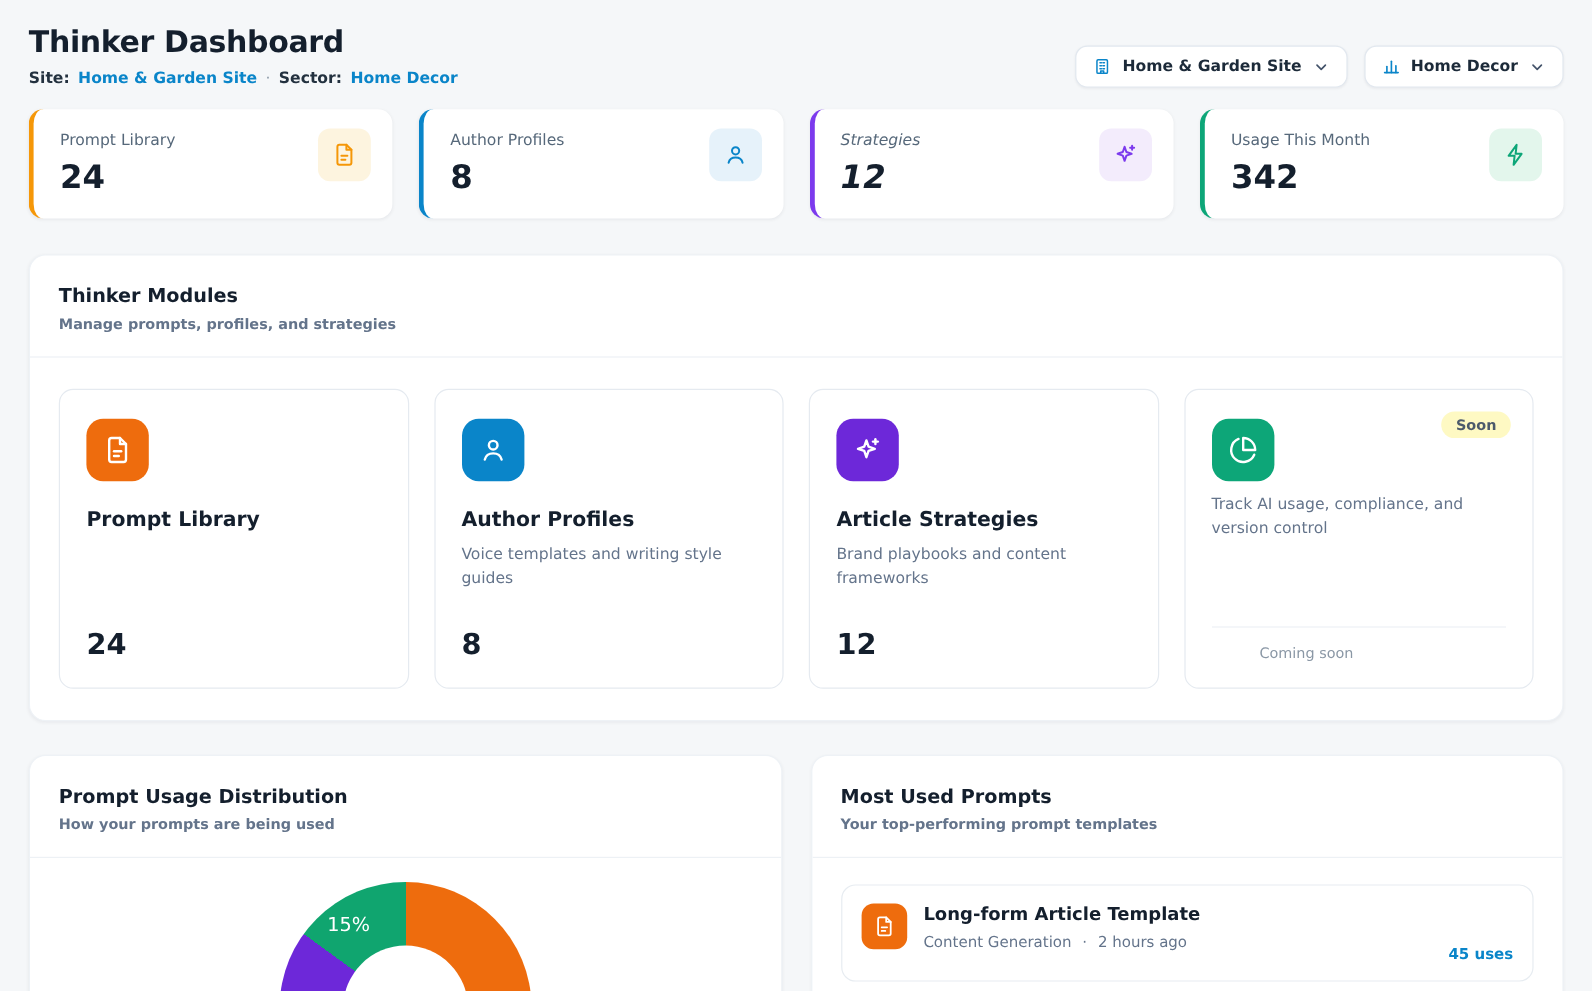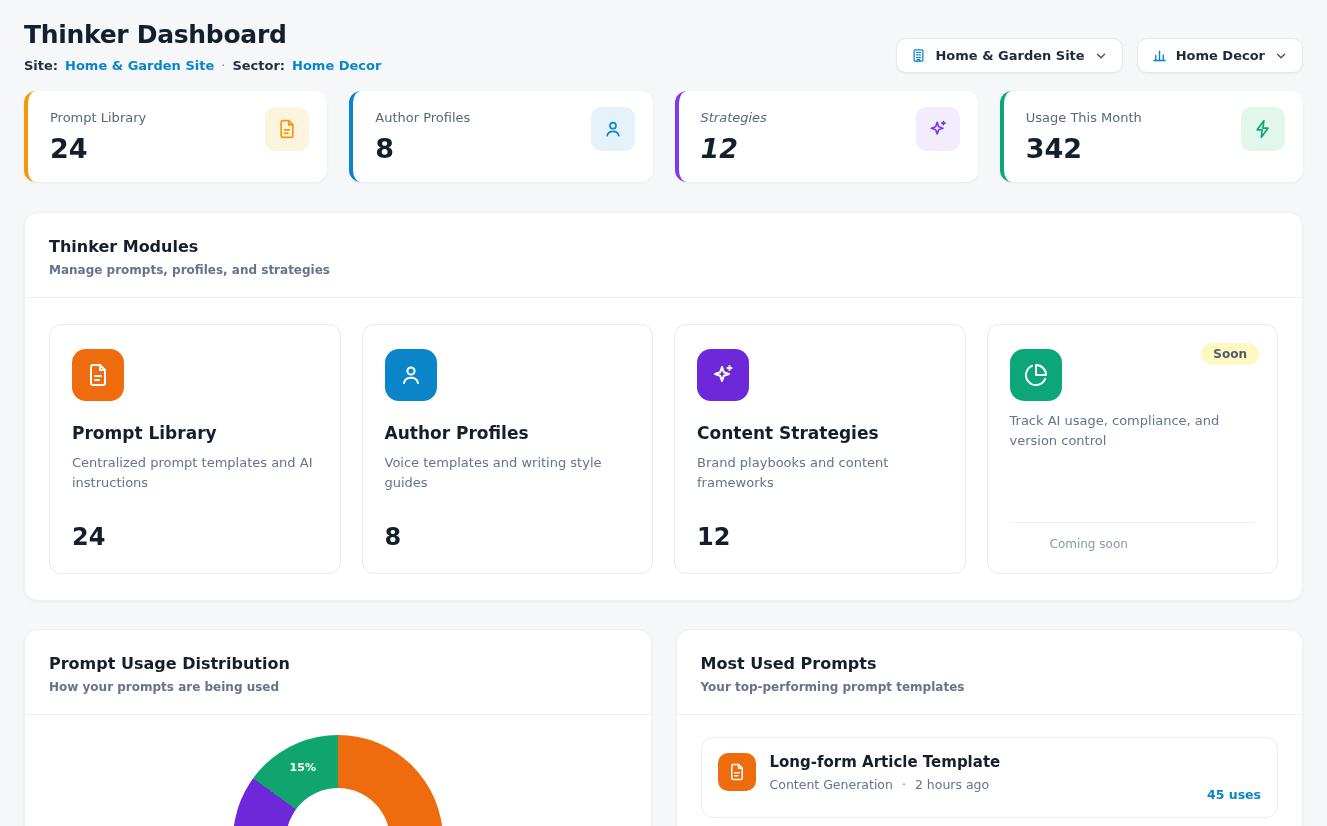--- a/index.html
+++ b/index.html
@@ -77,22 +77,22 @@
   
   .bottom-grid { margin-top:28px; display:grid; grid-template-columns:1fr 1fr; gap:24px; }
   .bottom-card {
     background:#fff; border-radius:14px; box-shadow:0 1px 3px rgba(16,24,40,.05);
     border:1px solid #eef2f6; height:420px; overflow:hidden;
   }
   .donut-wrap { display:flex; justify-content:center; padding-top:20px; }
   .donut { position:relative; width:210px; height:210px; border-radius:50%; }
   .donut::after { content:""; position:absolute; inset:53px; background:#fff; border-radius:50%; }
   .donut-label {
-    position:absolute; left:54px; top:26px; width:32px; text-align:center;
-    color:#fff; font-size:11px; font-weight:700; z-index:2;
+    position:absolute; left:40px; top:26px; width:32px; text-align:center;
+    color:#fff; font-size:16px; font-weight:400; z-index:2;
   }
   .prompt-list { padding:22px 24px; }
   .prompt-row {
     display:flex; align-items:flex-start; gap:14px;
     border:1px solid #e7ecf1; border-radius:12px; padding:15px 16px;
     background:#fff; cursor:pointer;
   }
   .prompt-icon {
     width:38px; height:38px; border-radius:10px; color:#fff; flex:none;
     display:flex; align-items:center; justify-content:center;
@@ -213,21 +213,20 @@
       <div class="module-card">
         <div class="module-icon" style="background: rgb(238, 108, 13);">
           <svg viewBox="0 0 24 24" fill="none" stroke="currentColor" stroke-width="2" stroke-linecap="round" stroke-linejoin="round">
               <path d="M14 2H7a2 2 0 0 0-2 2v16a2 2 0 0 0 2 2h10a2 2 0 0 0 2-2V7z"></path>
               <path d="M14 2v5h5"></path>
               <path d="M9 13h6"></path>
               <path d="M9 17h4"></path>
             </svg>
         </div>
         <div class="module-title">Prompt Library</div>
-        <div class="module-desc">Centralized prompt templates and AI instructions</div>
         <div class="module-count">24</div>
       </div>
 
       <div class="module-card">
         <div class="module-icon" style="background: rgb(10, 133, 201);">
           <svg viewBox="0 0 24 24" fill="none" stroke="currentColor" stroke-width="2" stroke-linecap="round" stroke-linejoin="round">
               <circle cx="12" cy="8" r="3.6"></circle>
               <path d="M5 20c.8-3.4 3.6-5.2 7-5.2s6.2 1.8 7 5.2"></path>
             </svg>
         </div>
@@ -237,21 +236,21 @@
       </div>
 
       <div class="module-card">
         <div class="module-icon" style="background: rgb(109, 40, 217);">
           <svg viewBox="0 0 24 24" fill="none" stroke="currentColor" stroke-width="2" stroke-linecap="round" stroke-linejoin="round">
               <path d="M11 4l1.8 5.2L18 11l-5.2 1.8L11 18l-1.8-5.2L4 11l5.2-1.8z"></path>
               <path d="M18.5 3v4"></path>
               <path d="M16.5 5h4"></path>
             </svg>
         </div>
-        <div class="module-title">Content Strategies</div>
+        <div class="module-title">Article Strategies</div>
         <div class="module-desc">Brand playbooks and content frameworks</div>
         <div class="module-count">12</div>
       </div>
 
       <div class="module-card">
         <span class="soon-badge">Soon</span>
         <div class="module-icon" style="background: rgb(13, 166, 120);">
           <svg viewBox="0 0 24 24" fill="none" stroke="currentColor" stroke-width="2" stroke-linecap="round" stroke-linejoin="round">
               <path d="M21.2 15.9A10 10 0 1 1 8.1 2.8"></path>
               <path d="M22 12A10 10 0 0 0 12 2v10z"></path>

